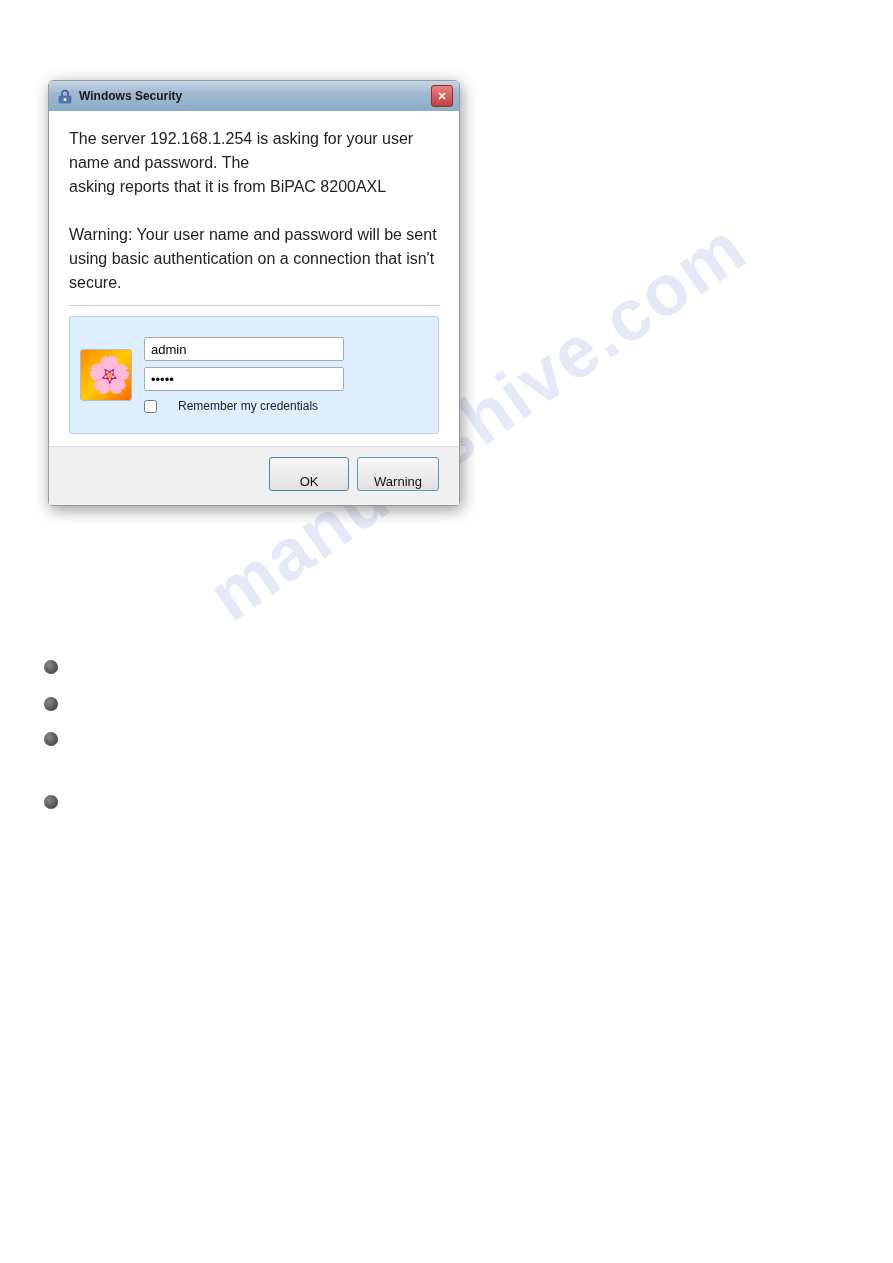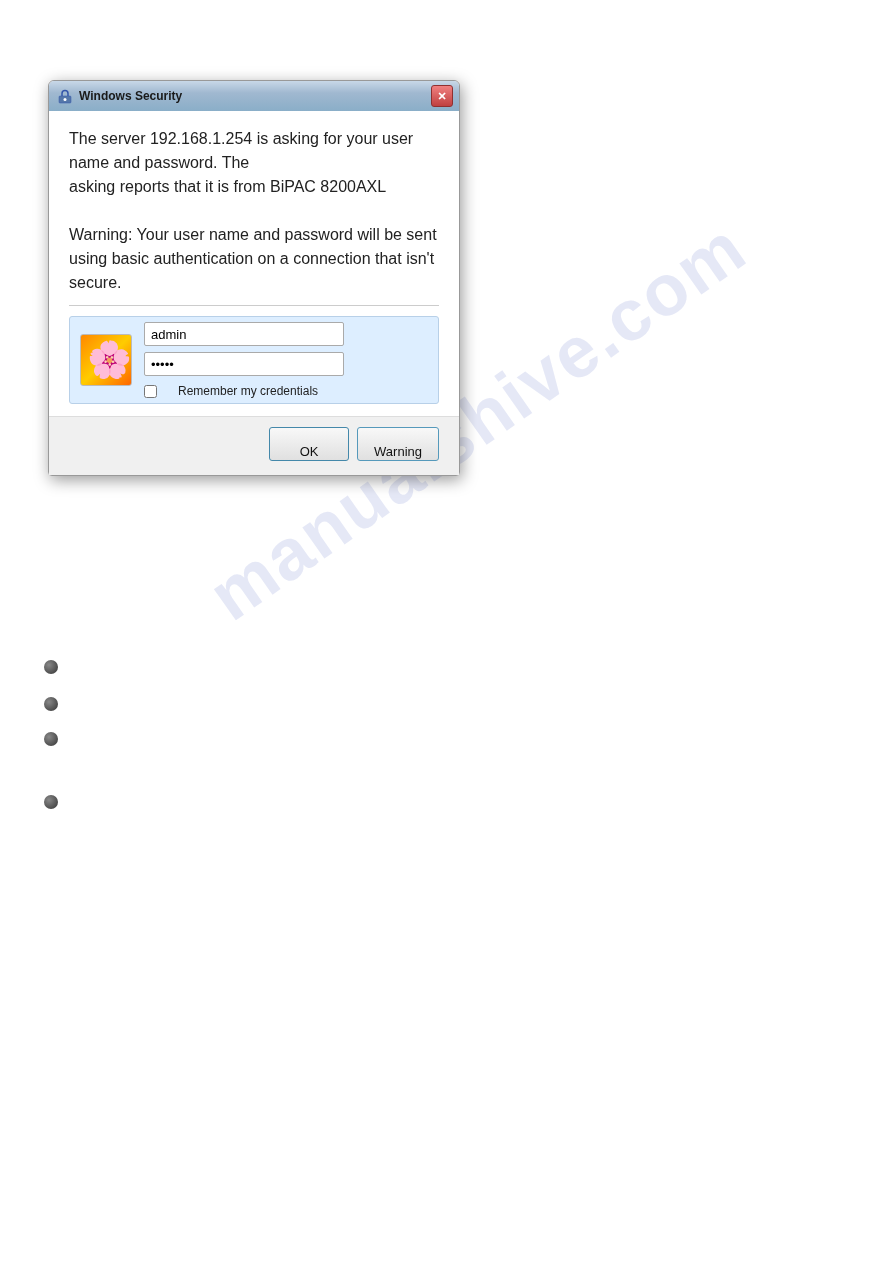--- a/index.html
+++ b/index.html
@@ -109,21 +109,21 @@
       border: none;
       border-top: 1px solid #ccc;
       margin: 10px 0;
     }
 
     
     .credentials-area {
       background: #ddeeff;
       border: 1px solid #b8d0e8;
       border-radius: 3px;
-      padding: 5px 10px;
+      padding: 20px 10px;
       display: flex;
       align-items: center;
       gap: 12px;
     }
 
     .user-avatar {
       width: 52px;
       height: 52px;
       border-radius: 3px;
       border: 1px solid #bbb;

